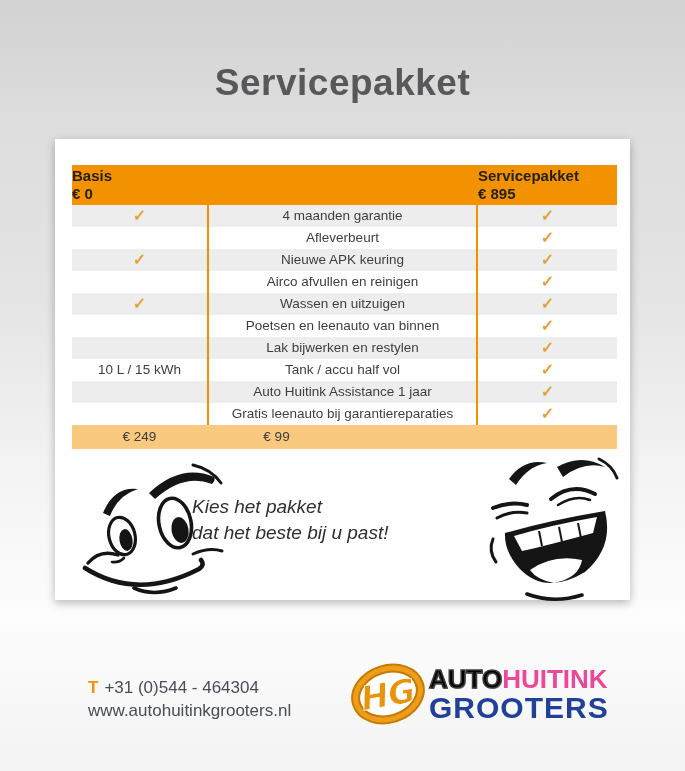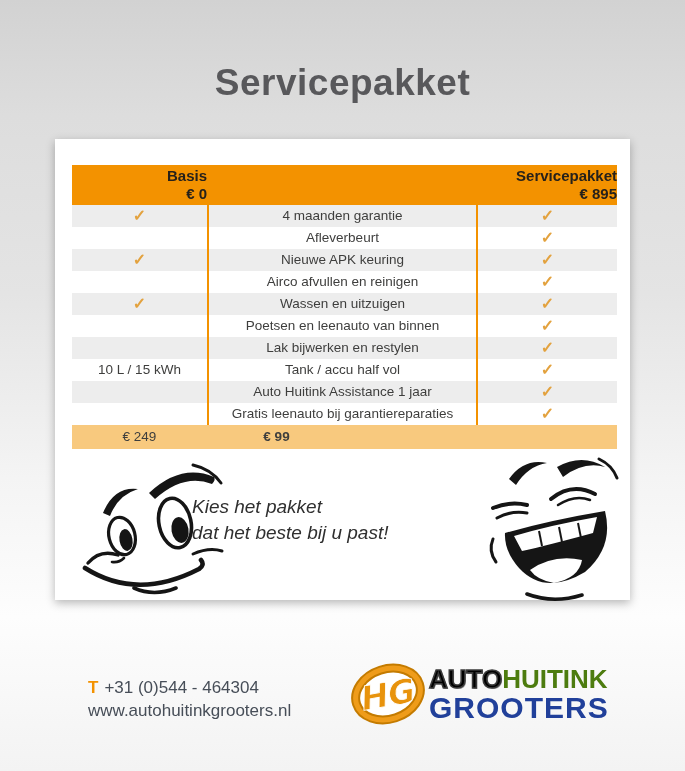--- a/index.html
+++ b/index.html
@@ -39,42 +39,42 @@
   .thead {
     display: flex;
     height: 40px;
     background: #f39200;
     color: #26211a;
     font-weight: bold;
     font-size: 15px;
   }
   .thead .hcell {
     display: flex; flex-direction: column;
-    align-items: flex-end; justify-content: center;
+    align-items: flex-start; justify-content: center;
     line-height: 1.22;
   }
   .hcell.h-basis   { width: 135px; }
   .hcell.h-feature { flex: 1; }
   .hcell.h-service { width: 139px; }
 
   .trow {
     display: flex;
     height: 22px;
     background: #ffffff;
     align-items: stretch;
   }
   .trow.alt { background: #ededed; }
   .cell {
     display: flex; align-items: center; justify-content: center;
     text-align: center;
     line-height: 1;
   }
   .cell-basis   { width: 135px; }
   .cell-feature { flex: 1; border-left: 2px solid #f39200; border-right: 2px solid #f39200; }
-  .cell-service { width: 139px; font-weight: bold; }
+  .cell-service { width: 139px; }
   .cell.check {
     color: #e3a23e;
     font-size: 16px;
     font-weight: bold;
   }
 
   .option-row {
     display: flex;
     height: 24px;
     background: #f8c97e;
@@ -104,21 +104,21 @@
 
   .logo { position: absolute; left: 335px; top: 0px; display: flex; align-items: center; }
   .logo-emblem { width: 74px; height: 68px; }
   .logo-text { margin-left: 4px; margin-top: 2px; }
   .logo-line1 { font-size: 26px; font-weight: bold; letter-spacing: 0px; line-height: 1; white-space: nowrap; }
   .logo-auto {
     color: #000000;
     -webkit-text-stroke: 1.6px #3a3a3a;
     text-shadow: 1px 1px 0 #9a9a9a;
   }
-  .logo-huitink { color: #4d7c0f; }
+  .logo-huitink { color: #ec4899; }
   .logo-line2 { font-size: 30px; font-weight: bold; color: #21409a; letter-spacing: 1px; line-height: 1.05; }
 </style>
 </head>
 <body>
 
 <div class="page-title">Servicepakket</div>
 
 <div class="card">
 
   <div class="pricing-table">

